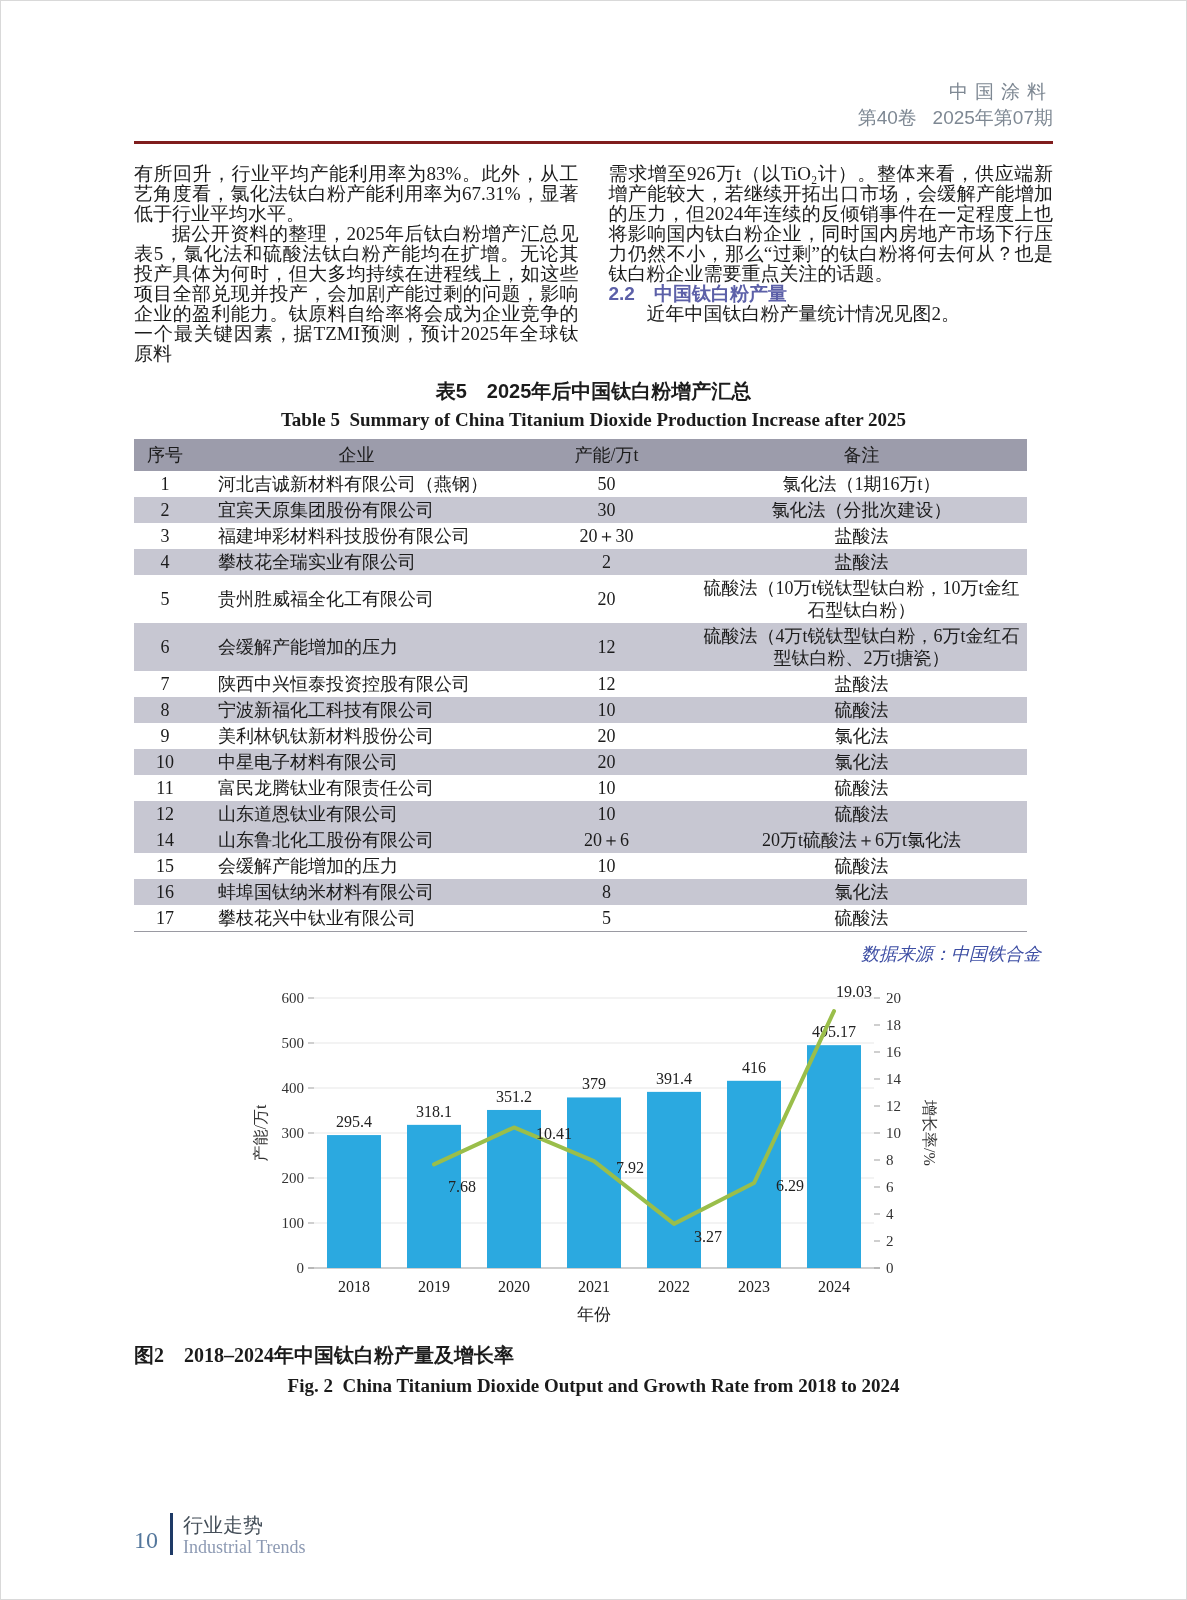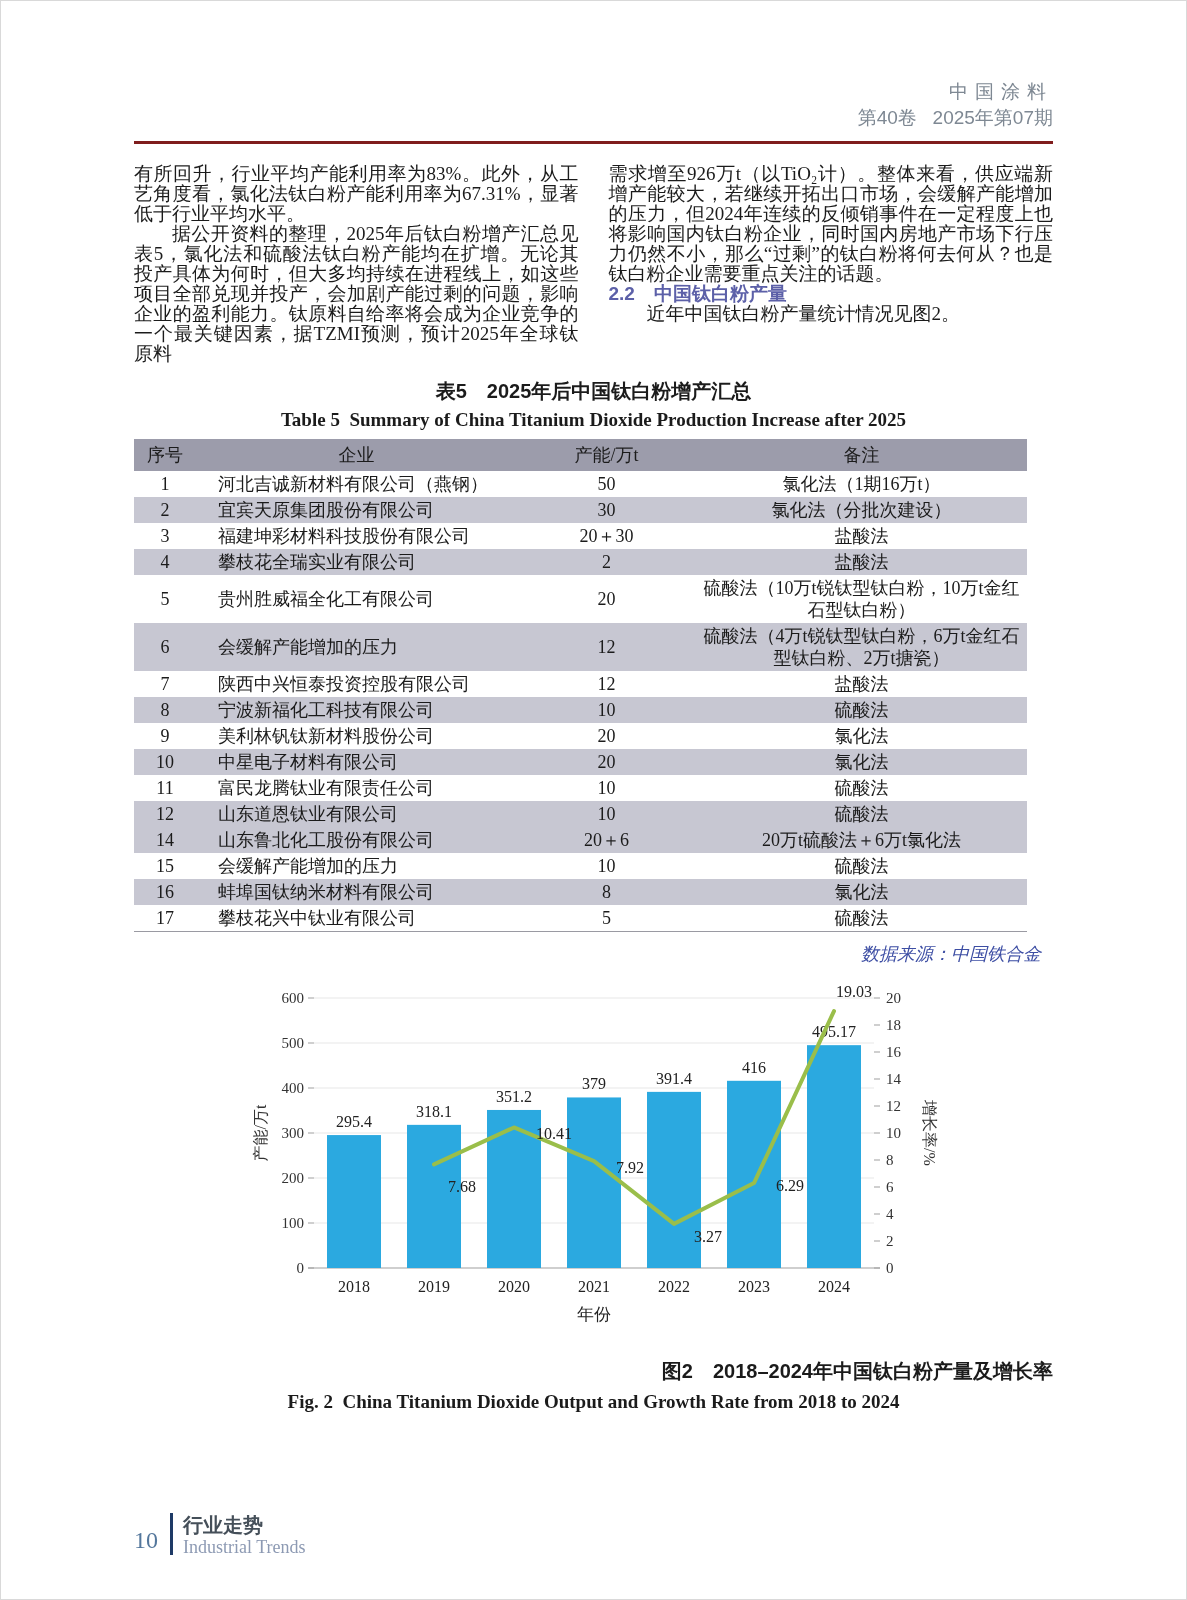--- a/index.html
+++ b/index.html
@@ -45,29 +45,29 @@
   table.prod tr.alt td{background:#c7c7d2;}
   table.prod td.c1{text-align:left;padding-left:22px;}
   table.prod tbody tr:last-child td{border-bottom:1px solid #9a9aa2;}
   col.w0{width:62px;}col.w1{width:321px;}col.w2{width:179px;}col.w3{width:331px;}
   .source{
     width:907px;text-align:right;margin-top:10px;
     font-style:italic;font-size:18px;color:#3c4da3;
   }
   
   .chart-wrap{width:700px;margin:14px auto 0;}
-  .caption-zh{text-align:right;font-weight:bold;font-size:20px;margin-top:28px;
-    font-family:Liberation Sans, sans-serif;}
+  .caption-zh{text-align:left;font-weight:bold;font-size:20px;margin-top:12px;
+    font-family:Liberation Serif, serif;}
   .caption-en{text-align:center;font-weight:bold;font-size:19px;margin-top:6px;}
   
   .footer{position:absolute;left:133px;bottom:44px;display:flex;align-items:stretch;}
   .footer .num{font-size:24px;color:#54779c;margin-right:12px;align-self:flex-end;line-height:30px;}
   .footer .bar{width:3px;background:#1e3a66;margin-right:10px;}
   .footer .sec .zh{font-family:"Liberation Sans","DejaVu Sans",sans-serif;
-    font-weight:bold;font-size:20px;color:#454f59;line-height:24px;}
+    font-weight:normal;font-size:20px;color:#454f59;line-height:24px;}
   .footer .sec .en{font-size:18px;color:#8d9ab3;margin-top:2px;line-height:16px;}
 </style>
 </head>
 <body>
 
 <div class="page">
 
   <div class="header">
     <span class="journal">中国涂料</span>
     <span class="issue">第40卷&nbsp;&nbsp;&nbsp;2025年第07期</span>

